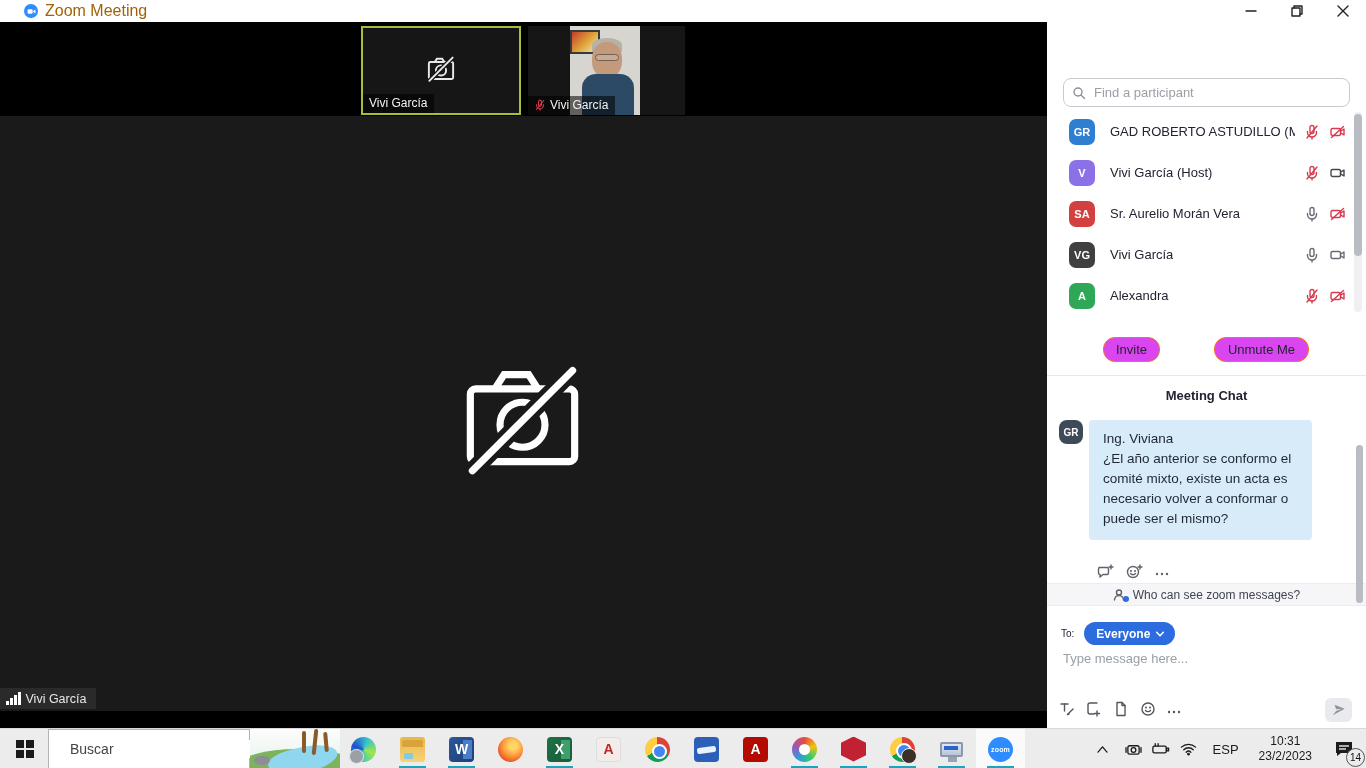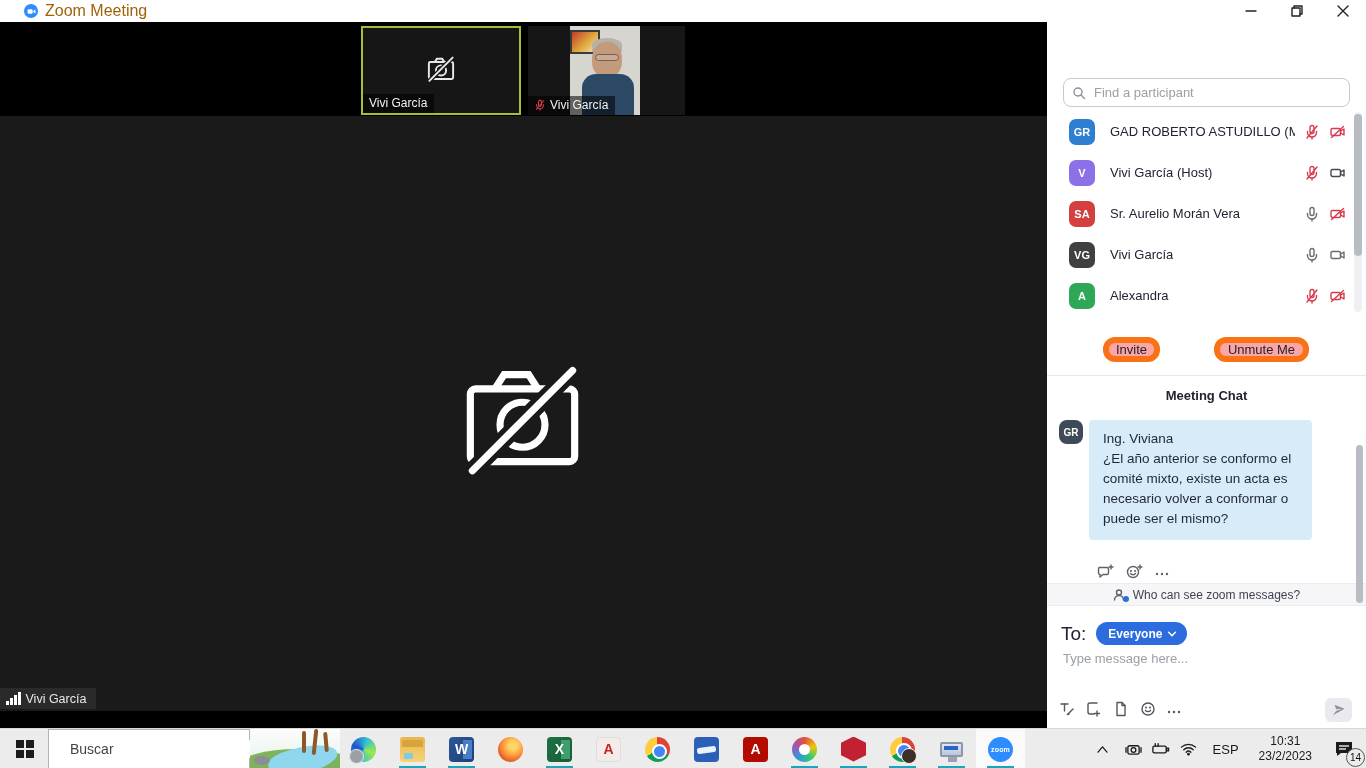--- a/index.html
+++ b/index.html
@@ -51,35 +51,35 @@
   .prow{position:relative;height:41px;display:flex;align-items:center;padding-left:22px;}
   .avatar{width:26px;height:26px;border-radius:7px;color:#fff;font-size:11px;font-weight:bold;
           display:flex;align-items:center;justify-content:center;flex:0 0 26px;}
   .pname{font-size:13px;margin-left:15px;white-space:nowrap;overflow:hidden;max-width:185px;}
   .rowicons{position:absolute;right:20px;display:flex;gap:9px;align-items:center;}
   .red{color:#d83b4e;}
   .gray{color:#6a6c75;}
   .dark{color:#46474f;}
   .vscroll{position:absolute;border-radius:4px;background:#b9bcc2;}
   .vtrack{position:absolute;border-radius:4px;background:#f0f0f2;}
-  .pbtn{position:absolute;height:25px;border:6px solid #f97316;border-radius:12px;background:#fca5a5;
+  .pbtn{position:absolute;height:25px;border:1px solid #f97316;border-radius:12px;background:#d946ef;
         font-size:13px;color:#232333;display:flex;align-items:center;justify-content:center;
         font-family:"Liberation Sans",sans-serif;}
   .divider{position:absolute;left:0;top:353px;width:100%;height:1px;background:#e8e8ec;}
   
   .msgavatar{position:absolute;left:12px;top:398px;width:24px;height:24px;border-radius:8px;color:#fff;
              font-size:10px;font-weight:bold;display:flex;align-items:center;justify-content:center;}
   .bubble{position:absolute;left:42px;top:398px;width:223px;background:#d7ebf9;border-radius:4px;
           padding:9px 14px 11px;font-size:13.5px;line-height:20px;color:#1f2733;}
   .msgactions{position:absolute;left:50px;top:540px;display:flex;gap:12px;color:#5f626b;align-items:center;}
   .privacy{position:absolute;left:0;top:561px;width:100%;height:23px;background:#f6f6f8;
            border-top:1px solid #ececf0;border-bottom:1px solid #ececf0;
            display:flex;align-items:center;justify-content:center;gap:6px;font-size:12px;color:#3f4450;}
   .torow{position:absolute;left:14px;top:600px;display:flex;align-items:center;gap:10px;}
-  .tolabel{font-size:19px;color:#232333;}
+  .tolabel{font-size:10px;color:#232333;}
   .pill{height:23px;border-radius:12px;background:#2d6cdf;color:#fff;font-size:12px;font-weight:bold;
         display:flex;align-items:center;gap:5px;padding:0 10px 0 12px;border:none;
         font-family:"Liberation Sans",sans-serif;}
   .typeinput{position:absolute;left:14px;top:628px;width:280px;border:none;outline:none;font-size:13px;
              color:#232333;background:transparent;font-family:"Liberation Sans",sans-serif;}
   .typeinput::placeholder{color:#9aa0a6;}
   .chattools{position:absolute;left:12px;top:678px;display:flex;gap:11px;color:#55575f;align-items:center;}
   .sendbtn{position:absolute;right:14px;top:676px;width:27px;height:24px;border-radius:6px;background:#e9e9ee;
            display:flex;align-items:center;justify-content:center;border:none;}
   

